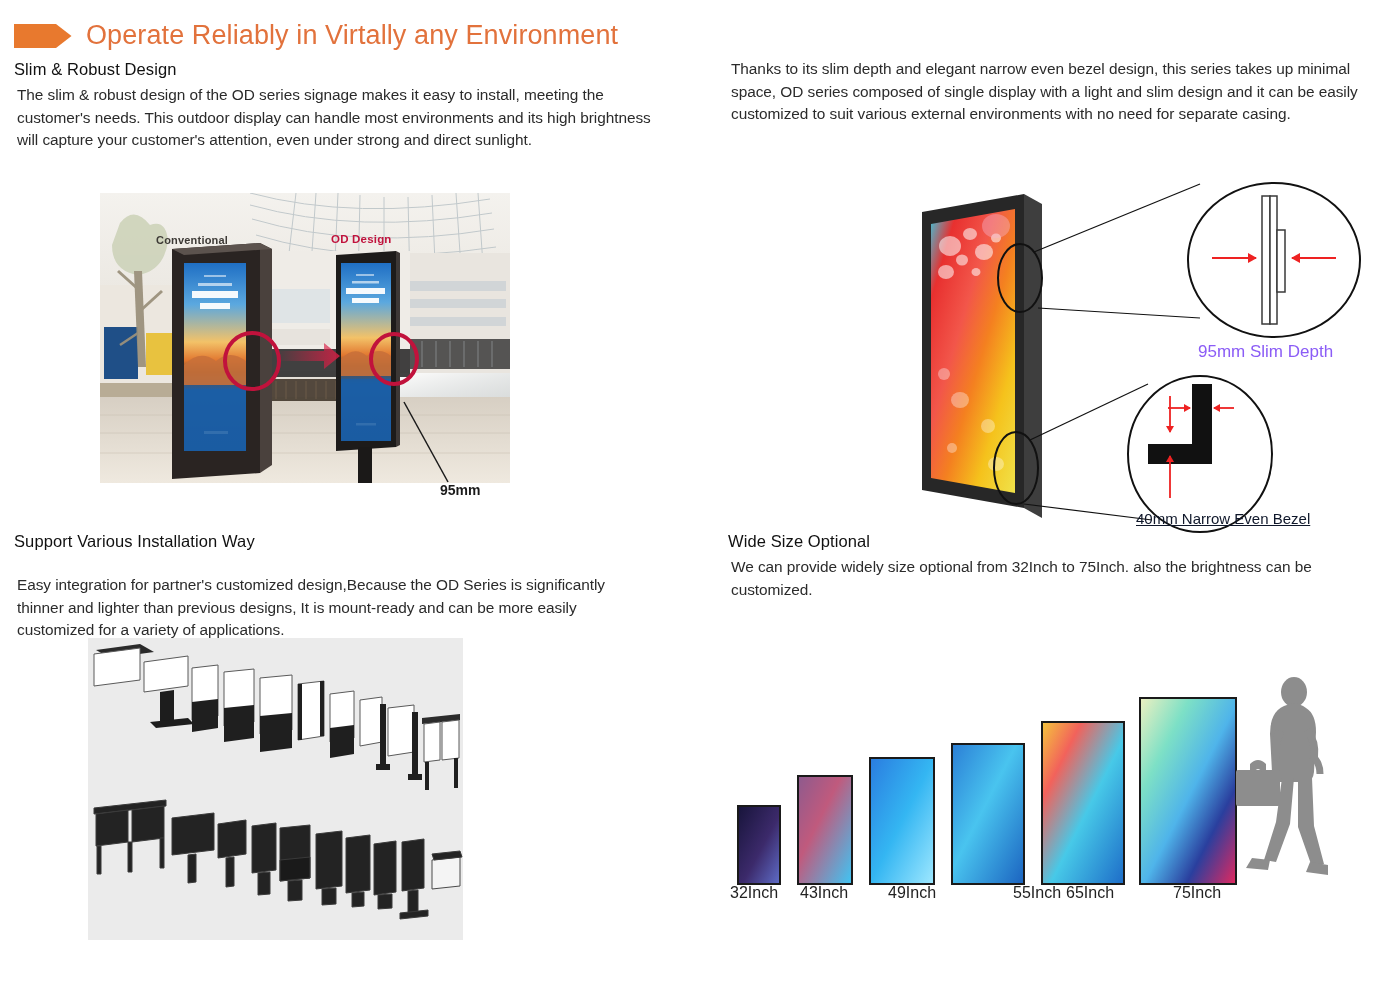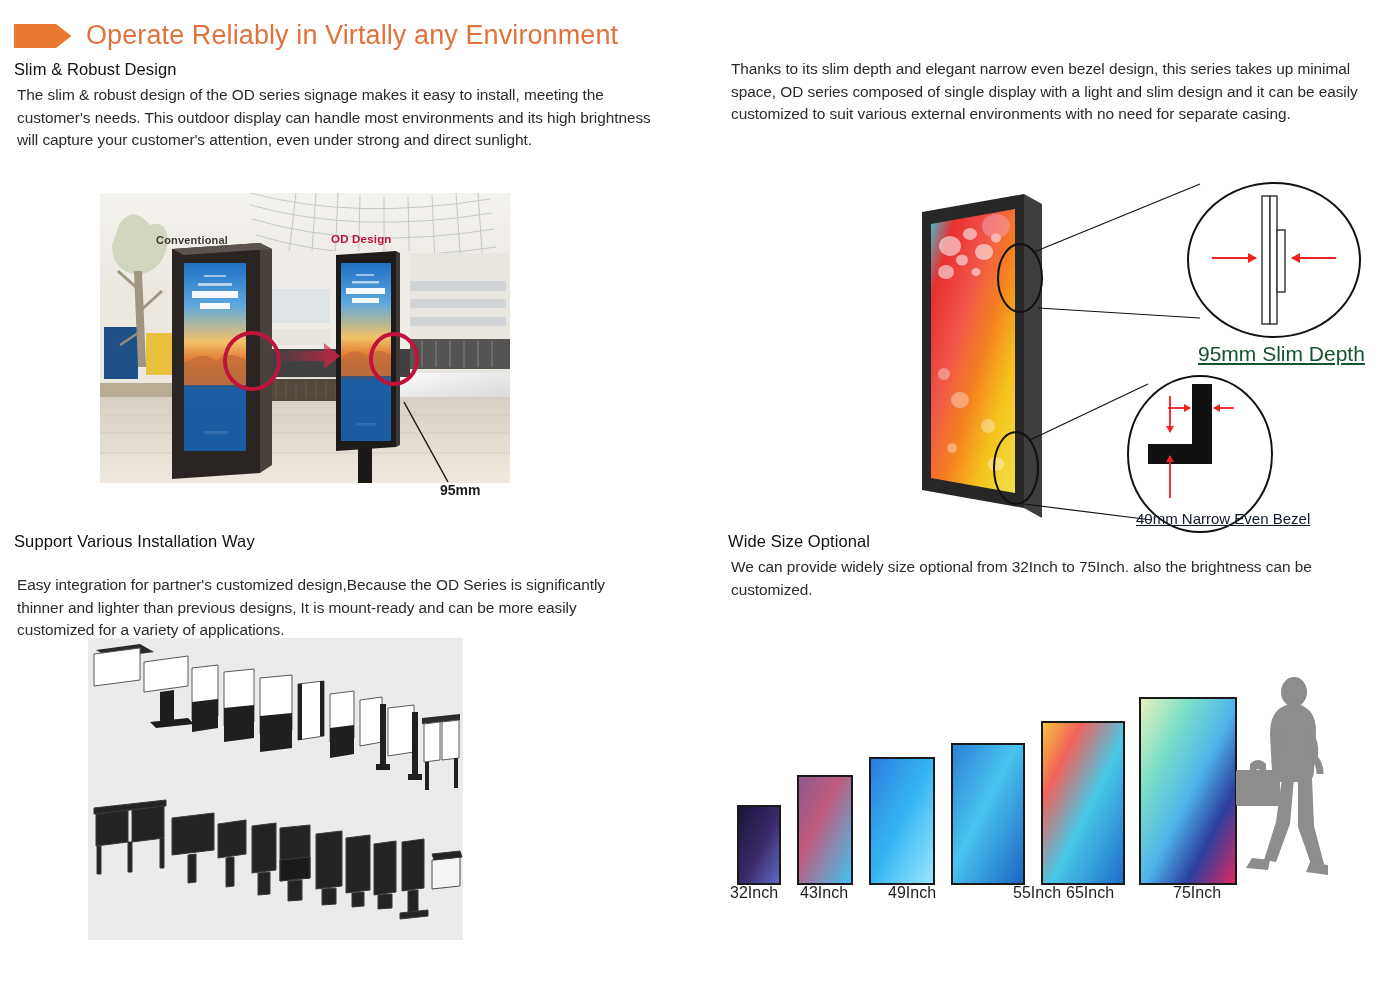--- a/index.html
+++ b/index.html
@@ -56,21 +56,21 @@
   .install-wrap{
     position:absolute;left:88px;top:638px;width:375px;height:302px;background:#ebebeb;
     overflow:hidden;
   }
   .install-svg{position:absolute;inset:0;width:100%;height:100%;}
 
   
   .slim-wrap{position:absolute;left:900px;top:168px;width:476px;height:372px;}
   .slim-svg{position:absolute;inset:0;width:100%;height:100%;}
   .lbl-depth{
-    position:absolute;left:1198px;top:342px;font-size:21px;color:#14532d;white-space:nowrap;text-decoration:underline;
+    position:absolute;left:1198px;top:342px;font-size:17px;color:#8b5cf6;white-space:nowrap;
   }
   .lbl-bezel{
     position:absolute;left:1136px;top:510px;font-size:15px;color:#0f172a;white-space:nowrap;text-decoration:underline;
   }
 
   
   .sizes-wrap{position:absolute;left:728px;top:660px;width:648px;height:260px;}
   .sizes-svg{position:absolute;inset:0;width:100%;height:100%;}
   .size-labels{position:absolute;left:728px;top:884px;width:648px;height:26px;}
   .size-label{position:absolute;font-size:16px;color:#222;white-space:nowrap;}

